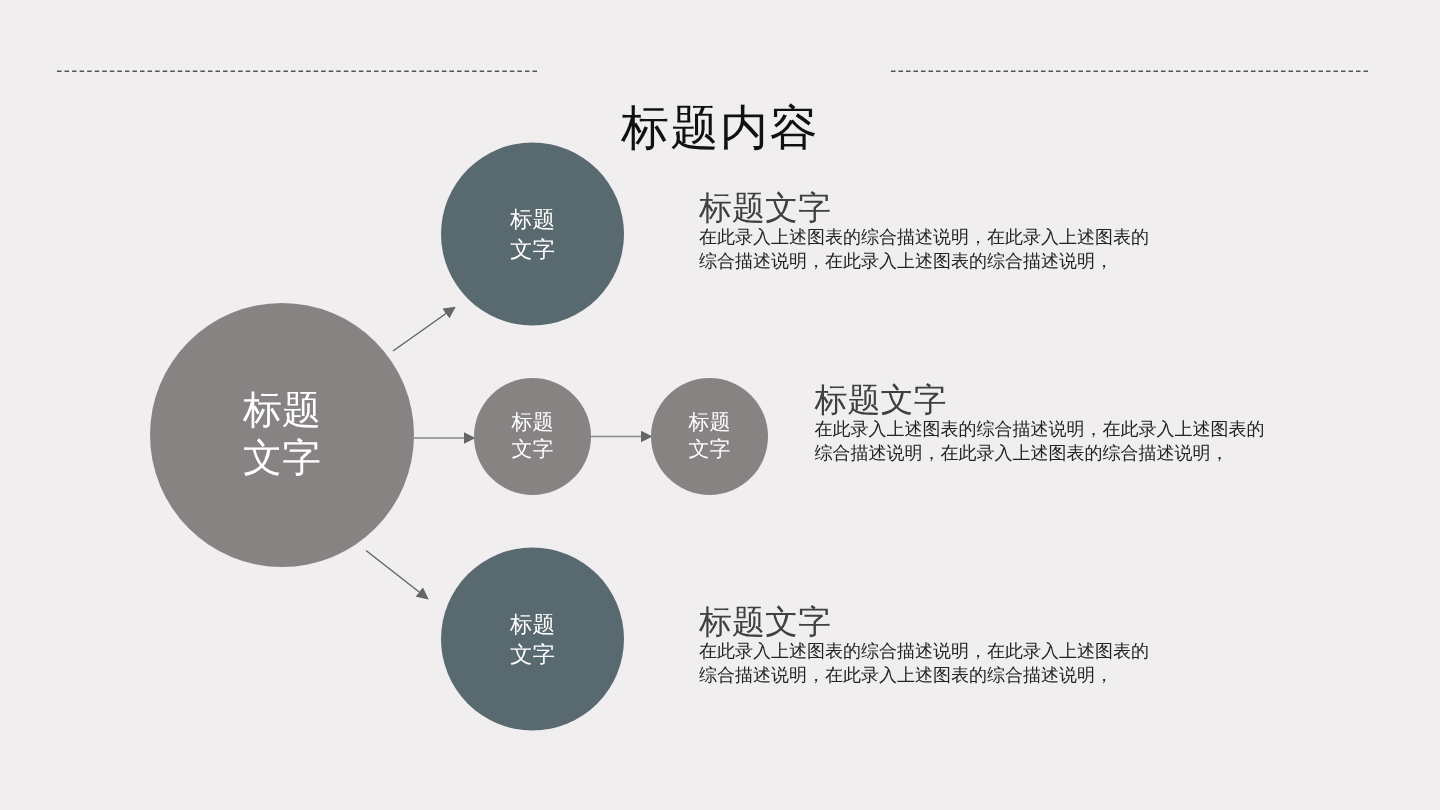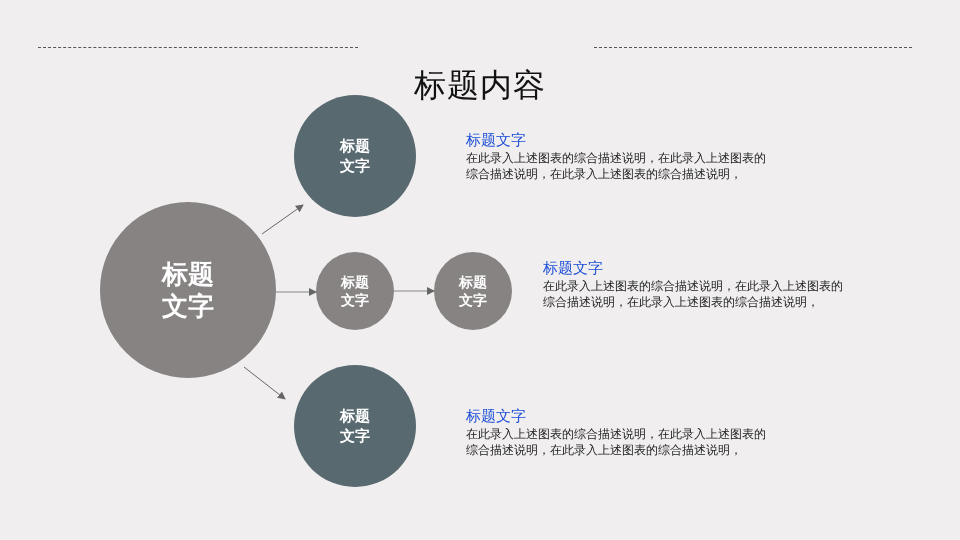--- a/index.html
+++ b/index.html
@@ -1,27 +1,27 @@
 <!DOCTYPE html>
 <html><head>
 <meta charset="utf-8">
 <style>
   html,body{margin:0;padding:0;}
   body{width:960px;height:540px;background:#f0eeee;position:relative;overflow:hidden;font-family:"DejaVu Sans","Liberation Sans",sans-serif;}
   .dash{position:absolute;top:47px;height:0;border-top:1px dashed #555;}
   .title{position:absolute;top:24px;left:380px;width:200px;text-align:center;font-size:32px;color:#111;letter-spacing:1px;margin-top:40px;}
-  .circle{position:absolute;border-radius:50%;display:flex;align-items:center;justify-content:center;text-align:center;color:#fff;font-weight:bold;}
+  .circle{position:absolute;border-radius:50%;display:flex;align-items:center;justify-content:center;text-align:center;color:#fff;}
   .circle span{display:block;}
   .gray{background:#868382;}
   .slate{background:#586970;}
   .big{left:100px;top:202px;width:176px;height:176px;font-size:26px;line-height:32px;}
   .med{width:122px;height:122px;font-size:15px;line-height:20px;}
   .sm{width:78px;height:78px;font-size:14px;line-height:18px;}
   .block{position:absolute;}
-  .block .h{font-size:15px;color:#1d4ed8;line-height:20px;}
+  .block .h{font-size:22px;color:#404040;line-height:20px;}
   .block .p{font-size:12px;color:#222;line-height:16px;white-space:nowrap;}
   svg.arrows{position:absolute;left:0;top:0;}
 </style>
 </head>
 <body>
 
 <div class="dash" style="left:38px;width:320px;"></div>
 <div class="dash" style="left:594px;width:318px;"></div>
 <div class="title">标题内容</div>
 

